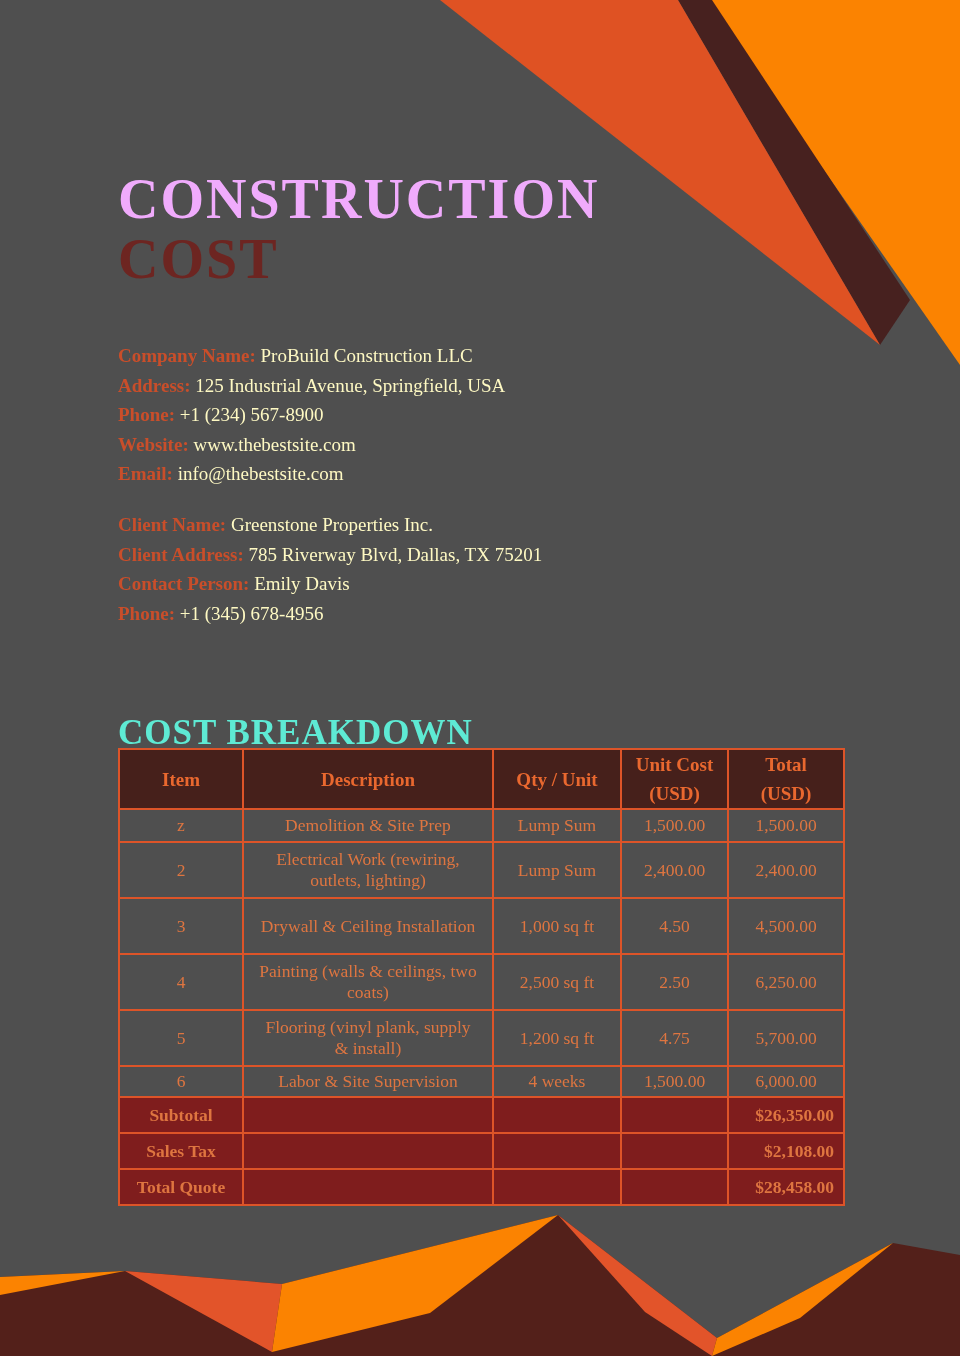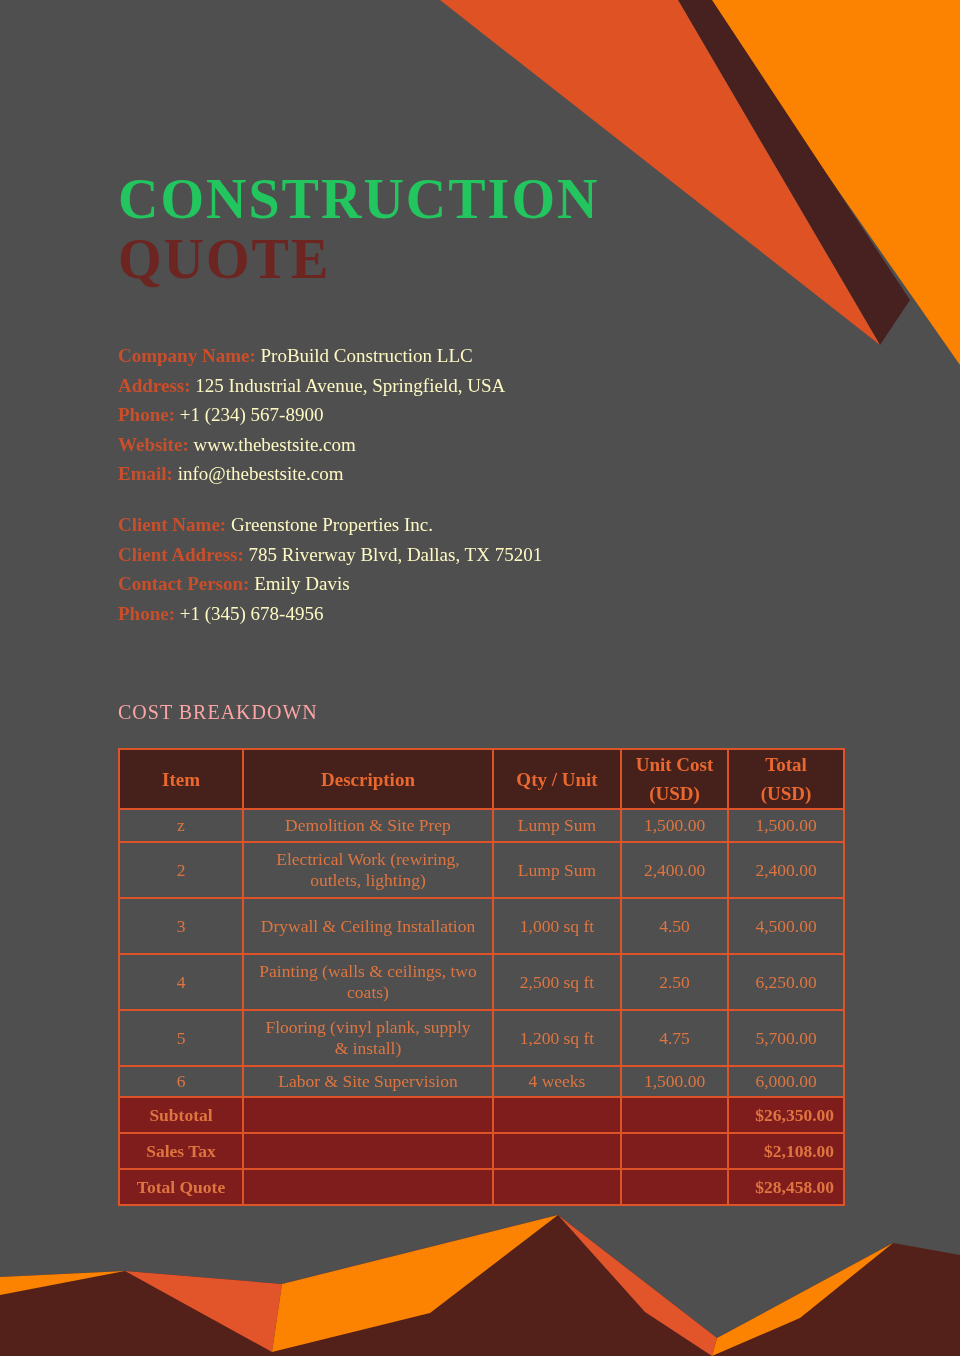--- a/index.html
+++ b/index.html
@@ -5,31 +5,31 @@
   html,body { margin:0; padding:0; background:#333; }
   .page {
     position:relative; width:960px; height:1356px;
     background:#4f4f4f; overflow:hidden;
     font-family:"Liberation Serif", serif;
   }
   .decor { position:absolute; left:0; top:0; width:960px; height:1356px; display:block; }
   .content { position:absolute; left:0; top:0; width:960px; height:1356px; }
 
   .title { position:absolute; left:118px; top:131px; font-weight:bold; font-size:56px; letter-spacing:2px; line-height:1.08; }
-  .title-line1 { display:block; color:#22c55e; }
+  .title-line1 { display:block; color:#f0abfc; }
   .title-line2 { display:block; color:#6d2521; }
 
   .info-block { position:absolute; left:118px; width:620px; }
   .company-block { top:341px; }
   .client-block  { top:510px; }
   .info-line { font-size:19px; line-height:29.6px; white-space:nowrap; }
   .info-label { color:#c94e2a; font-weight:bold; }
   .info-value { color:#fef9c3; }
 
-  .section-heading { position:absolute; left:118px; top:684px; font-size:20px; font-weight:normal; letter-spacing:1px; color:#fca5a5; }
+  .section-heading { position:absolute; left:118px; top:684px; font-size:35px; font-weight:bold; letter-spacing:1px; color:#5eead4; }
 
   table.cost-table {
     position:absolute; left:118px; top:748px; width:725px;
     border-collapse:collapse; table-layout:fixed;
   }
   .cost-table td, .cost-table th {
     border:2px solid #dd5428; text-align:center; vertical-align:middle;
     color:#de7540; font-size:17.5px; padding:4px 14px; overflow:hidden;
   }
   .cost-table th {
@@ -60,21 +60,21 @@
     <polygon points="125,1271 282,1284 272,1352" fill="#e2542a"></polygon>
     <polygon points="282,1284 558,1215 430,1313 272,1352" fill="#fb8301"></polygon>
     <polygon points="558,1215 717,1338 712,1356 645,1312" fill="#e2542a"></polygon>
     <polygon points="717,1338 893,1243 800,1318 712,1356" fill="#fb8301"></polygon>
   </svg>
 
   <div class="content">
 
     <h1 class="title">
       <span class="title-line1">CONSTRUCTION</span>
-      <span class="title-line2">QUOTE</span>
+      <span class="title-line2">COST</span>
     </h1>
 
     <div class="info-block company-block">
       <div class="info-line">
         <span class="info-label">Company Name:</span>
         <span class="info-value">ProBuild Construction LLC</span>
       </div>
       <div class="info-line">
         <span class="info-label">Address:</span>
         <span class="info-value">125 Industrial Avenue, Springfield, USA</span>

